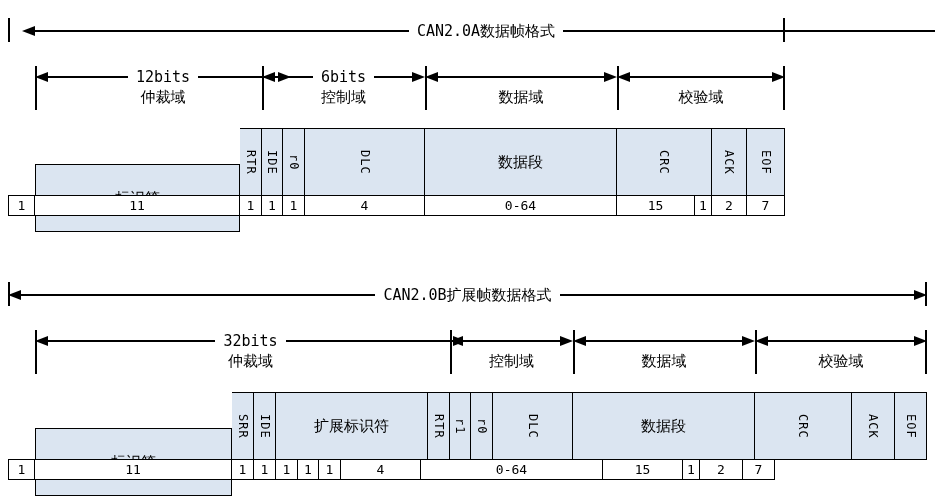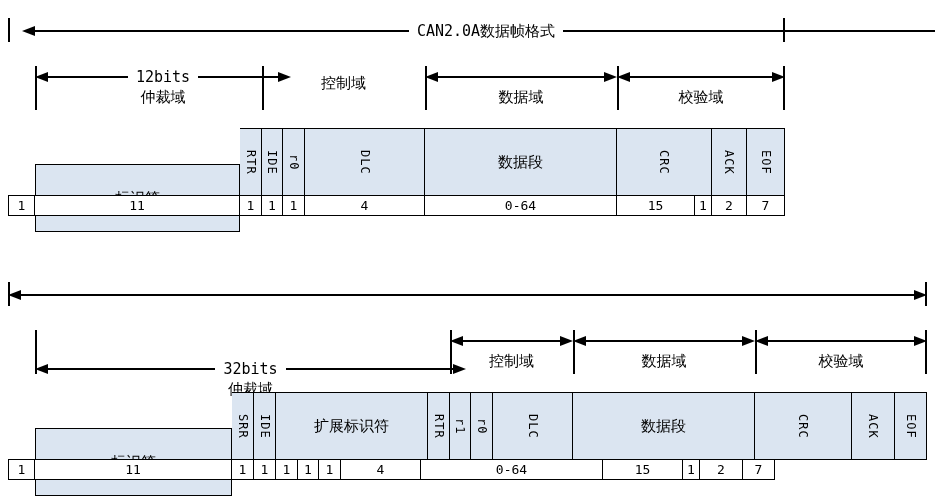--- a/index.html
+++ b/index.html
@@ -70,20 +70,27 @@
       <div class="arrowline">
         <span class="ah l"></span>
         <span class="ln"></span>
         <span class="albl">12bits</span>
         <span class="ln"></span>
         <span class="ah r"></span>
       </div>
       <div class="mlabel">仲裁域</div>
     </div>
     <div class="measure" style="left:254px; top:56px; width:163px;">
+      <div class="arrowline">
+        <span class="ah l"></span>
+        <span class="ln"></span>
+        <span class="albl">6bits</span>
+        <span class="ln"></span>
+        <span class="ah r"></span>
+      </div>
       <div class="mlabel">控制域</div>
     </div>
     <div class="measure" style="left:417px; top:56px; width:192px;">
       <div class="arrowline">
         <span class="ah l"></span>
         <span class="ln"></span>
 
         <span class="ln"></span>
         <span class="ah r"></span>
       </div>
@@ -128,32 +135,33 @@
   </div>
 
   <div class="diagram" style="left:8px; top:278px; width:919px; height:204px;">
 
     <div class="tick" style="left:0; top:4px; height:24px;"></div>
     <div class="tick" style="left:917px; top:4px; height:24px;"></div>
     <div class="measure" style="left:0; top:10px; width:919px;">
       <div class="arrowline">
         <span class="ah l"></span>
         <span class="ln"></span>
+        <span class="albl">CAN2.0B扩展帧数据格式</span>
         <span class="ln"></span>
         <span class="ah r"></span>
       </div>
     </div>
 
     <div class="tick" style="left:27px;  top:52px; height:44px;"></div>
     <div class="tick" style="left:442px; top:52px; height:44px;"></div>
     <div class="tick" style="left:565px; top:52px; height:44px;"></div>
     <div class="tick" style="left:747px; top:52px; height:44px;"></div>
     <div class="tick" style="left:917px; top:52px; height:44px;"></div>
 
-    <div class="measure" style="left:27px; top:56px; width:431px;margin-top:28px;">
+    <div class="measure" style="left:27px; top:56px; width:431px;">
       <div class="arrowline">
         <span class="ah l"></span>
         <span class="ln"></span>
         <span class="albl">32bits</span>
         <span class="ln"></span>
         <span class="ah r"></span>
       </div>
       <div class="mlabel">仲裁域</div>
     </div>
     <div class="measure" style="left:442px; top:56px; width:123px;">

